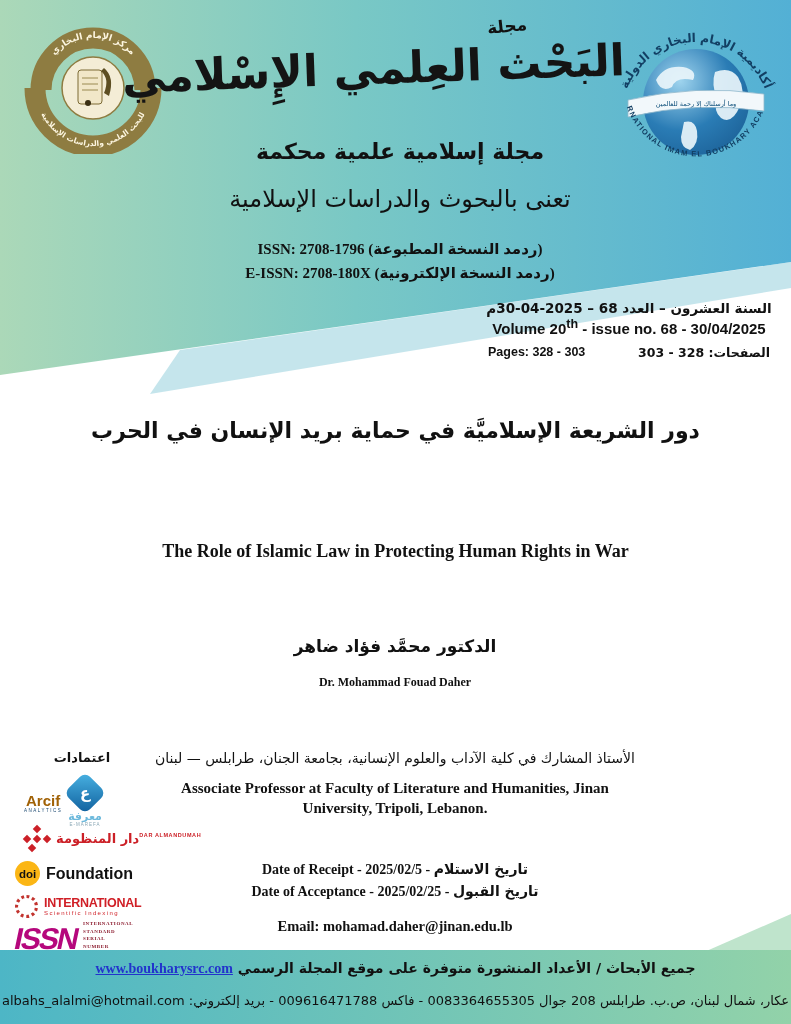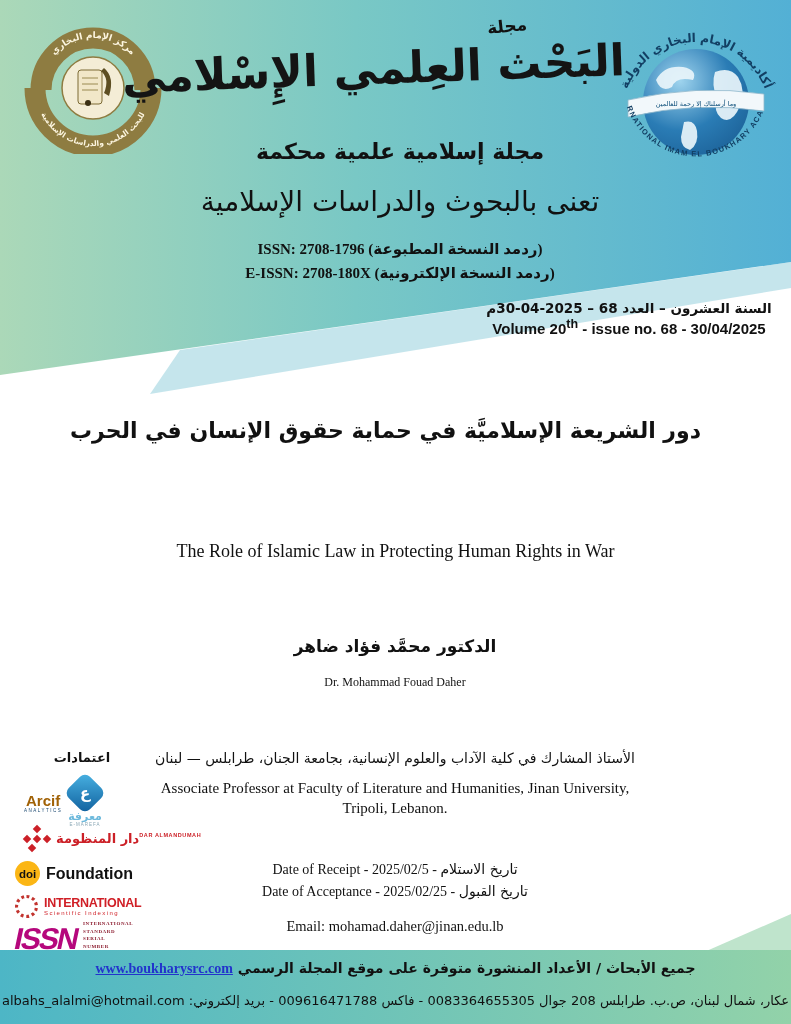--- a/index.html
+++ b/index.html
@@ -2,29 +2,29 @@
 <html><head>
 <meta charset="utf-8">
 <style>
   html,body{margin:0;padding:0;background:#ffffff;}
   .page{position:relative;width:791px;height:1024px;margin:0 auto;background:#fff;overflow:hidden;
         font-family:"Liberation Serif","DejaVu Sans",serif;color:#111;}
   .abs{position:absolute;}
   .center{text-align:center;}
   .arfont{font-family:"DejaVu Sans","Liberation Sans",sans-serif;}
   .sansfont{font-family:"Liberation Sans","DejaVu Sans",sans-serif;}
-  .seriffont{font-family:"Liberation Serif","DejaVu Sans",serif;}
+  .seriffont{font-family:"Liberation Serif","DejaVu Sans",serif;font-weight:bold;}
 
   
   .masthead-small{left:452px;top:16px;width:110px;text-align:center;font-size:17px;font-weight:bold;
                   transform:rotate(-6deg);}
   .masthead-title{left:175px;top:42px;width:450px;text-align:center;font-size:44px;font-weight:bold;
                   white-space:nowrap;transform:rotate(-2deg);color:#141414;}
   .subtitle1{left:160px;top:139px;width:480px;font-size:22px;font-weight:bold;}
-  .subtitle2{left:160px;top:185px;width:480px;font-size:28px;font-weight:500;}
+  .subtitle2{left:160px;top:185px;width:480px;font-size:24px;font-weight:500;}
   .issn-line{left:160px;width:480px;font-size:15px;font-weight:bold;}
   .issn-print{top:240px;}
   .issn-online{top:264px;}
 
   .issue-block{left:478px;top:300px;width:302px;}
   .issue-ar{font-size:13.5px;font-weight:bold;}
   .issue-en{font-size:15px;font-weight:bold;margin-top:1px;}
   .pages-row{display:flex;justify-content:space-between;padding:0 10px;margin-top:8px;
              font-size:12.5px;font-weight:bold;}
 
@@ -159,23 +159,27 @@
   <div class="abs masthead-small arfont" dir="rtl" style="z-index:2">مجلة</div>
   <div class="abs masthead-title arfont" dir="rtl" style="z-index:2">البَحْث العِلمي الإِسْلامي</div>
   <div class="abs subtitle1 center arfont" dir="rtl" style="z-index:2">مجلة إسلامية علمية محكمة</div>
   <div class="abs subtitle2 center arfont" dir="rtl" style="z-index:2">تعنى بالبحوث والدراسات الإسلامية</div>
   <div class="abs issn-line issn-print center seriffont" style="z-index:2">ISSN: 2708-1796 (ردمد النسخة المطبوعة)</div>
   <div class="abs issn-line issn-online center seriffont" style="z-index:2">E-ISSN: 2708-180X (ردمد النسخة الإلكترونية)</div>
 
   <div class="abs issue-block center" style="z-index:2">
     <div class="issue-ar arfont" dir="rtl">السنة العشرون – العدد 68 – 2025-04-30م</div>
     <div class="issue-en sansfont"><span>Volume 20</span><sup>th</sup><span> - issue no. 68 - 30/04/2025</span></div>
-  </div>
-
-  <div class="abs article-title-ar center arfont" dir="rtl">دور الشريعة الإسلاميَّة في حماية حقوق الإنسان في الحرب</div>
+    <div class="pages-row sansfont">
+      <span>Pages: 328 - 303</span>
+      <span class="arfont" dir="rtl">الصفحات: 328 - 303</span>
+    </div>
+  </div>
+
+  <div class="abs article-title-ar center arfont" dir="rtl">دور الشريعة الإسلاميَّة في حماية بريد الإنسان في الحرب</div>
   <div class="abs article-title-en center seriffont">The Role of Islamic Law in Protecting Human Rights in War</div>
   <div class="abs author-ar center arfont" dir="rtl">الدكتور محمَّد فؤاد ضاهر</div>
   <div class="abs author-en center seriffont">Dr. Mohammad Fouad Daher</div>
   <div class="abs affil-ar center arfont" dir="rtl">الأستاذ المشارك في كلية الآداب والعلوم الإنسانية، بجامعة الجنان، طرابلس — لبنان</div>
   <div class="abs affil-en center seriffont">Associate Professor at Faculty of Literature and Humanities, Jinan University, Tripoli, Lebanon.</div>
   <div class="abs date-line receipt center seriffont"><span>Date of Receipt - 2025/02/5 - </span><span class="arfont" dir="rtl">تاريخ الاستلام</span></div>
   <div class="abs date-line acceptance center seriffont"><span>Date of Acceptance - 2025/02/25 - </span><span class="arfont" dir="rtl">تاريخ القبول</span></div>
   <div class="abs email-line center seriffont">Email: mohamad.daher@jinan.edu.lb</div>
 
   <div class="abs acc-title center arfont" dir="rtl">اعتمادات</div>

